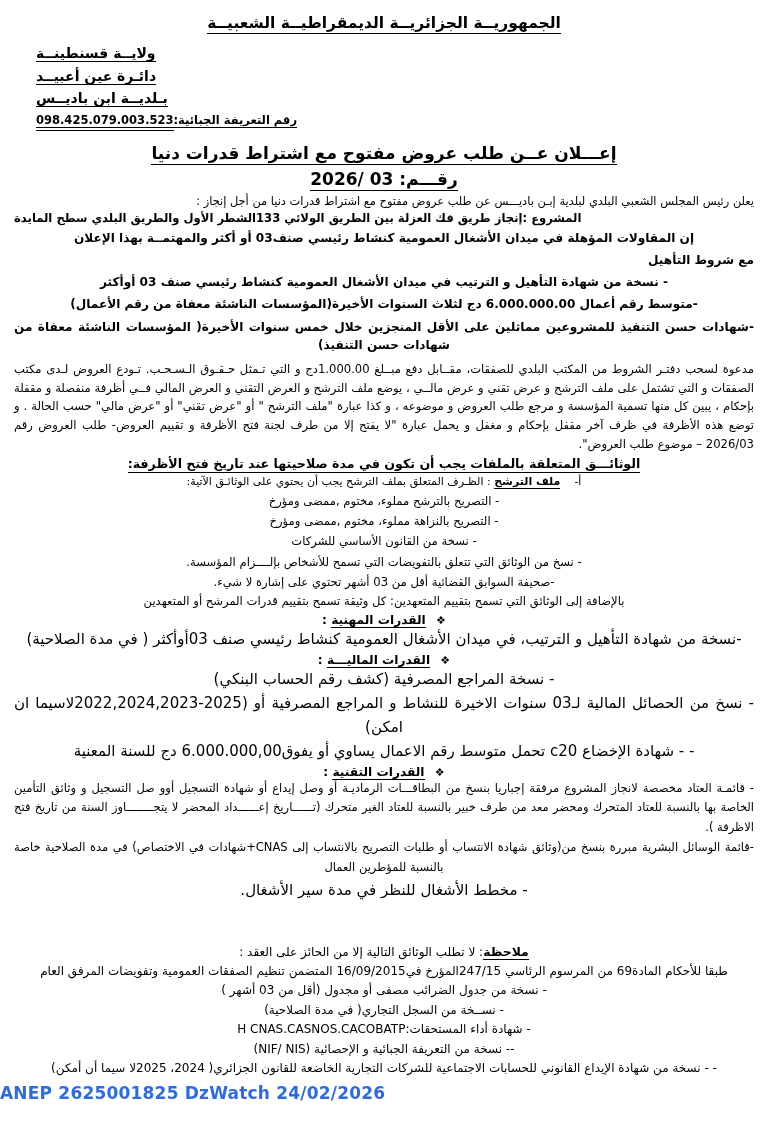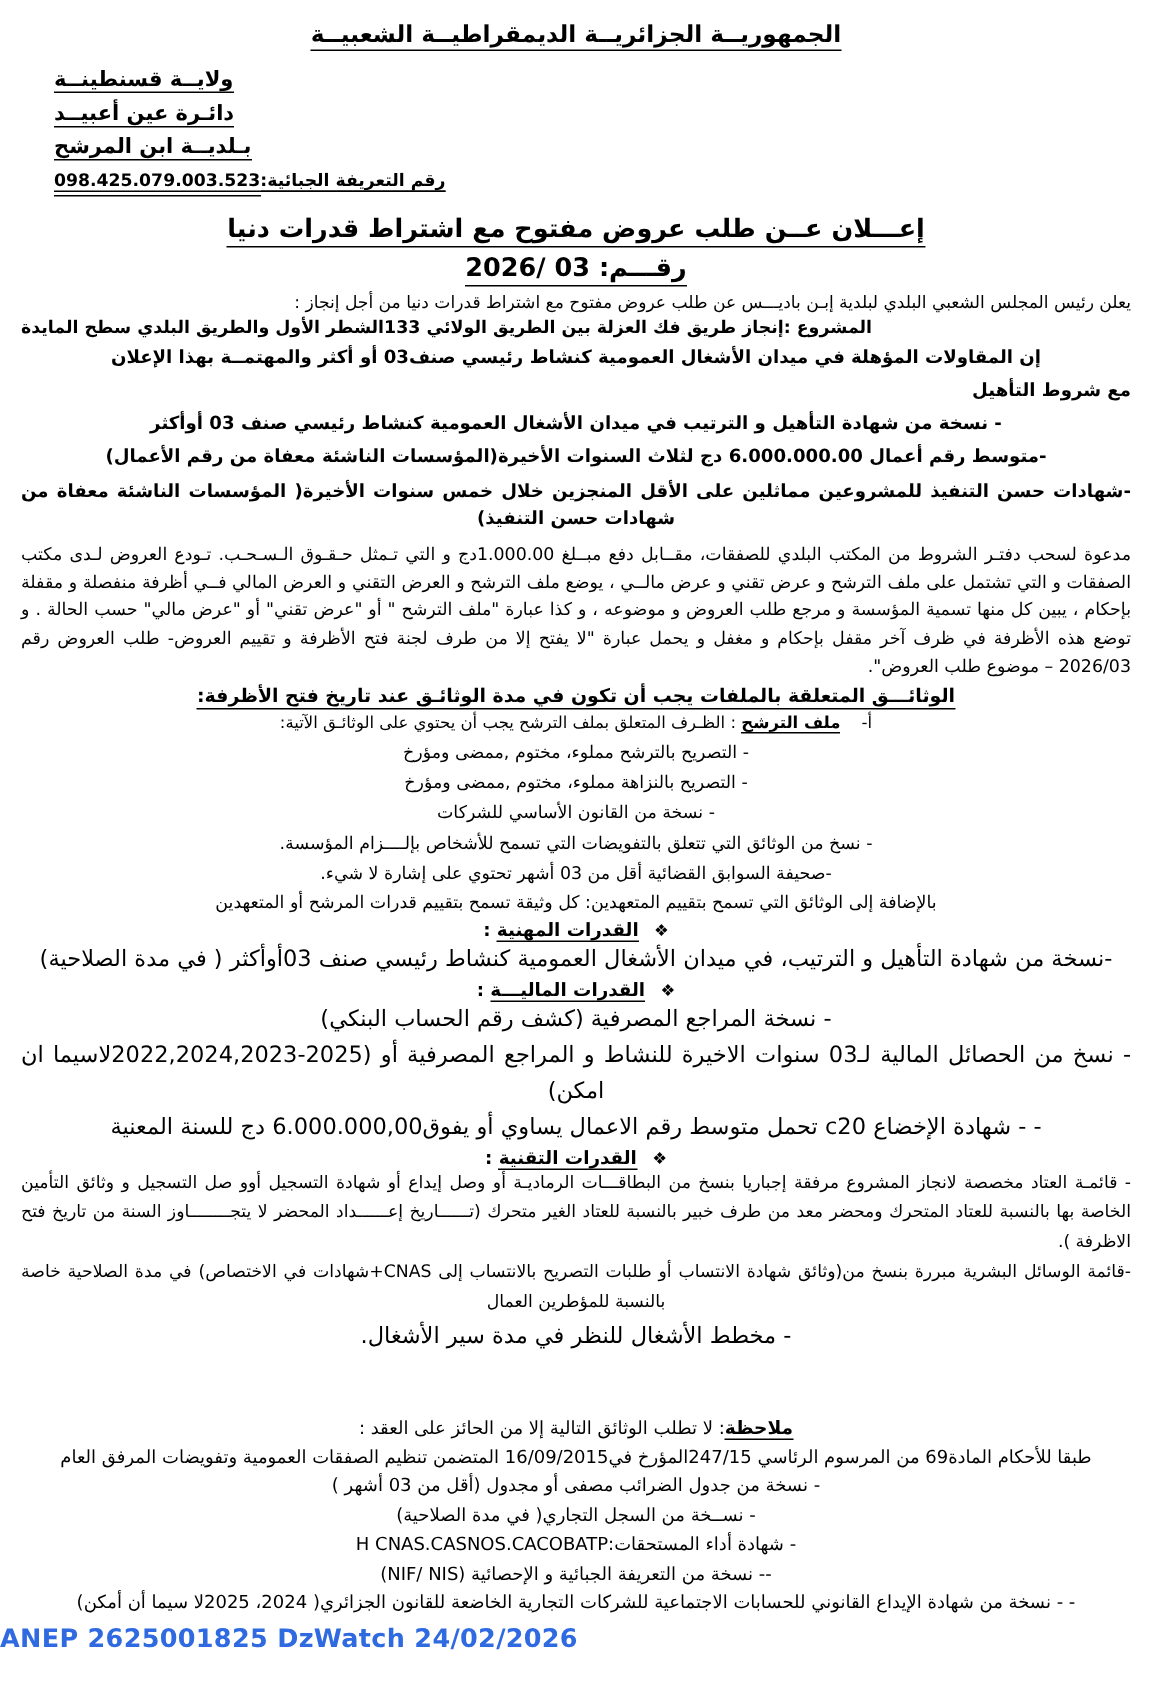--- a/index.html
+++ b/index.html
@@ -160,21 +160,21 @@
   </div>
 
   <div class="hdr-block">
     <div class="hdr-line">
       <span>ولايــة قسنطينــة</span>
     </div>
     <div class="hdr-line">
       <span>دائـرة عين أعبيــد</span>
     </div>
     <div class="hdr-line">
-      <span>بـلديــة ابن المرشح</span>
+      <span>بـلديــة ابن باديــس</span>
     </div>
     <div class="hdr-tax">
       <span><span>رقم التعريفة الجبائية:</span><span class="ltr">098.425.079.003.523</span></span>
     </div>
   </div>
 
   <div class="title1">
     <span>إعـــلان عــن طلب عروض مفتوح مع اشتراط قدرات دنيا</span>
   </div>
   <div class="title2">
@@ -189,21 +189,21 @@
 
   <div class="blk">
     <div class="cond">- نسخة من شهادة التأهيل و الترتيب في ميدان الأشغال العمومية كنشاط رئيسي صنف 03 أوأكثر</div>
     <div class="cond">-متوسط رقم أعمال 6.000.000.00 دج لثلاث السنوات الأخيرة(المؤسسات الناشئة معفاة من رقم الأعمال)</div>
     <div class="cond" style="text-align:justify;text-align-last:center;">-شهادات حسن التنفيذ للمشروعين مماثلين على الأقل المنجزين خلال خمس سنوات الأخيرة( المؤسسات الناشئة معفاة من شهادات حسن التنفيذ)</div>
   </div>
 
   <div class="para-just" style="margin-top:6px;">مدعوة لسحب دفتـر الشروط من المكتب البلدي للصفقات، مقــابل دفع مبــلغ 1.000.00دج و التي تـمثل حـقـوق الـسـحـب. تـودع العروض لـدى مكتب الصفقات و التي تشتمل على ملف الترشح و عرض تقني و عرض مالــي ، يوضع ملف الترشح و العرض التقني و العرض المالي فــي أظرفة منفصلة و مقفلة بإحكام ، يبين كل منها تسمية المؤسسة و مرجع طلب العروض و موضوعه ، و كذا عبارة "ملف الترشح " أو "عرض تقني" أو "عرض مالي" حسب الحالة . و توضع هذه الأظرفة في ظرف آخر مقفل بإحكام و مغفل و يحمل عبارة "لا يفتح إلا من طرف لجنة فتح الأظرفة و تقييم العروض- طلب العروض رقم 2026/03 – موضوع طلب العروض".</div>
 
   <div class="hdr-docs">
-    <span>الوثائـــق المتعلقة بالملفات يجب أن تكون في مدة الوثائـق عند تاريخ فتح الأظرفة:</span>
+    <span>الوثائـــق المتعلقة بالملفات يجب أن تكون في مدة صلاحيتها عند تاريخ فتح الأظرفة:</span>
   </div>
 
   <div class="item-a">
     <span>أ-</span>
     &nbsp;&nbsp;
     <span class="lbl">ملف الترشح</span>
     <span>: الظـرف المتعلق بملف الترشح يجب أن يحتوي على الوثائـق الآتية:</span>
   </div>
 
   <div class="blk">

